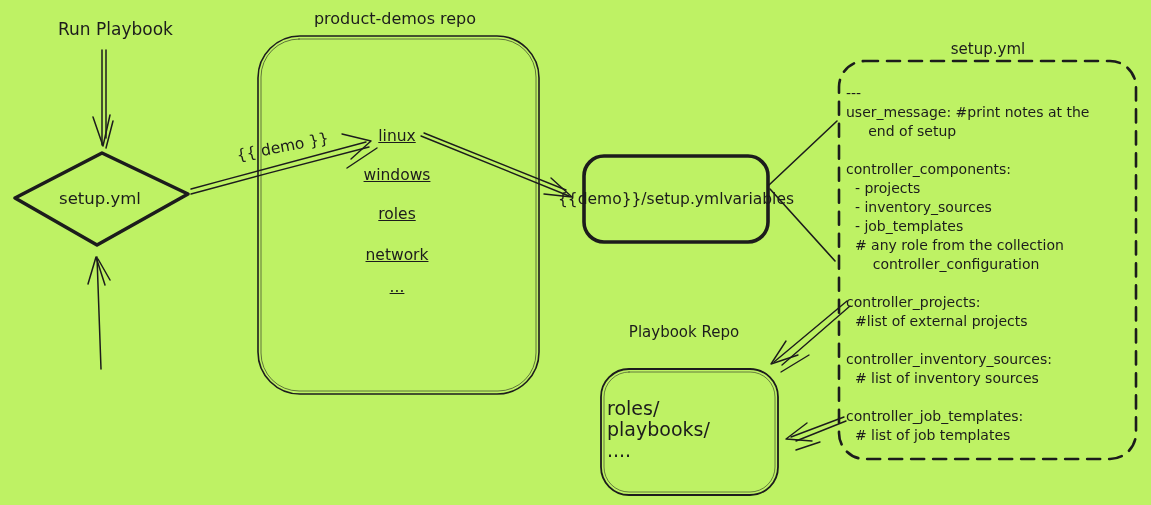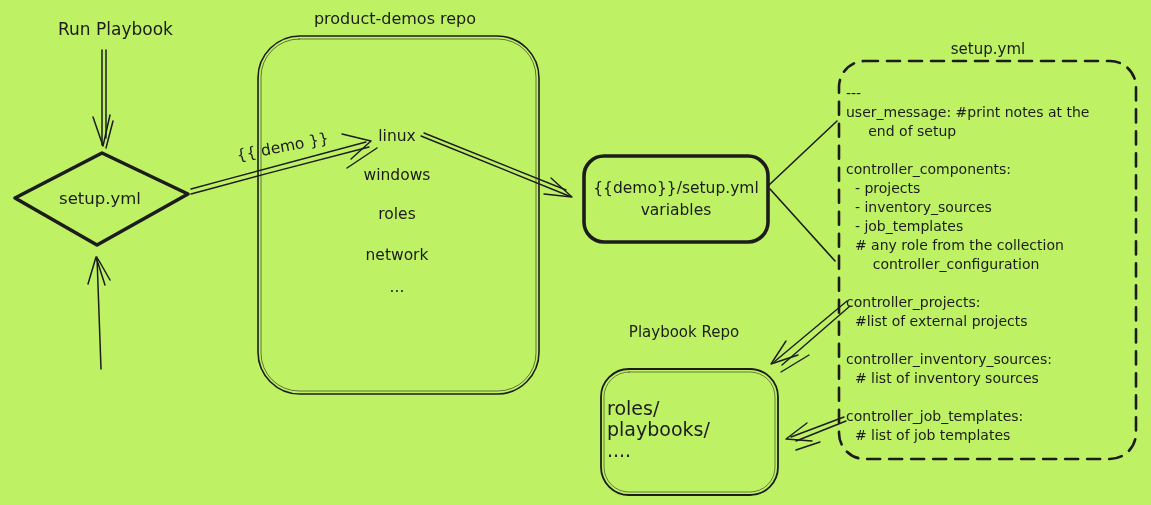--- a/index.html
+++ b/index.html
@@ -14,23 +14,23 @@
   }
   svg.layer { position:absolute; left:0; top:0; width:1151px; height:505px; }
   .label { position:absolute; white-space:nowrap; }
   .center { text-align:center; }
   .pre { white-space:pre; }
   .t-run        { left:58px;  top:19px;  font-size:17px; }
   .t-diamond    { left:40px;  top:189px; width:120px; font-size:16.5px; }
   .t-withvar    { left:27px;  top:373px; width:150px; font-size:15.5px; line-height:17.5px; }
   .t-demo       { left:236px; top:138px; width:92px;  font-size:15.5px; transform:rotate(-11deg); }
   .t-repotitle  { left:285px; top:9px;   width:220px; font-size:16px; }
-  .repo-item    { left:337px; width:120px; font-size:15.5px; text-align:center; }
+  .repo-item    { left:337px; width:120px; font-size:15.5px; text-align:center;text-decoration:underline; }
   .t-vars       { left:584px; top:156px; width:184px; height:86px; font-size:15.5px;
-                  line-height:22px; display:flex; flex-direction:column;
+                  line-height:22px; display:flex; 
                   align-items:center; justify-content:center; position:absolute; }
   .t-setuptitle { left:908px; top:40px;  width:160px; font-size:15px; }
   .t-yaml       { left:846px; top:84px;  font-size:14px; line-height:19px; }
   .t-optional   { left:610px; top:323px; width:148px; font-size:15px; line-height:19.5px; }
   .t-extrepo    { left:607px; top:398px; font-size:19px; line-height:21px; }
 </style>
 </head>
 <body>
 
 <div class="canvas">

